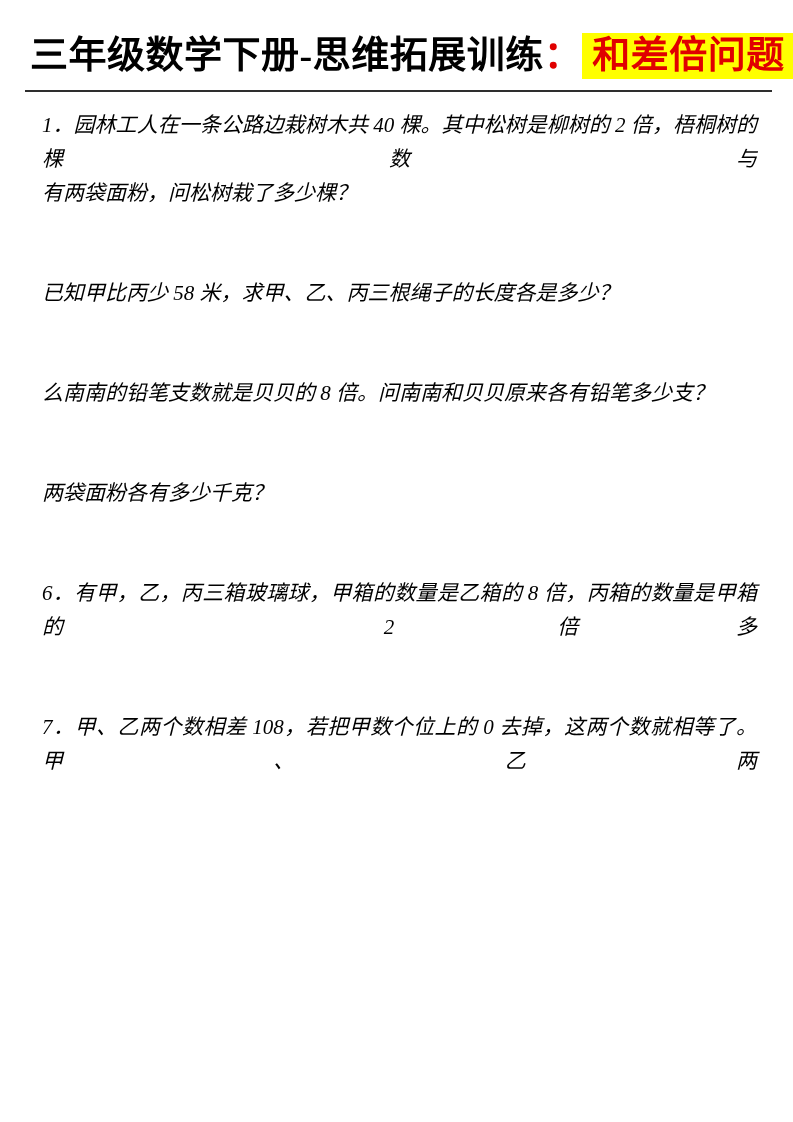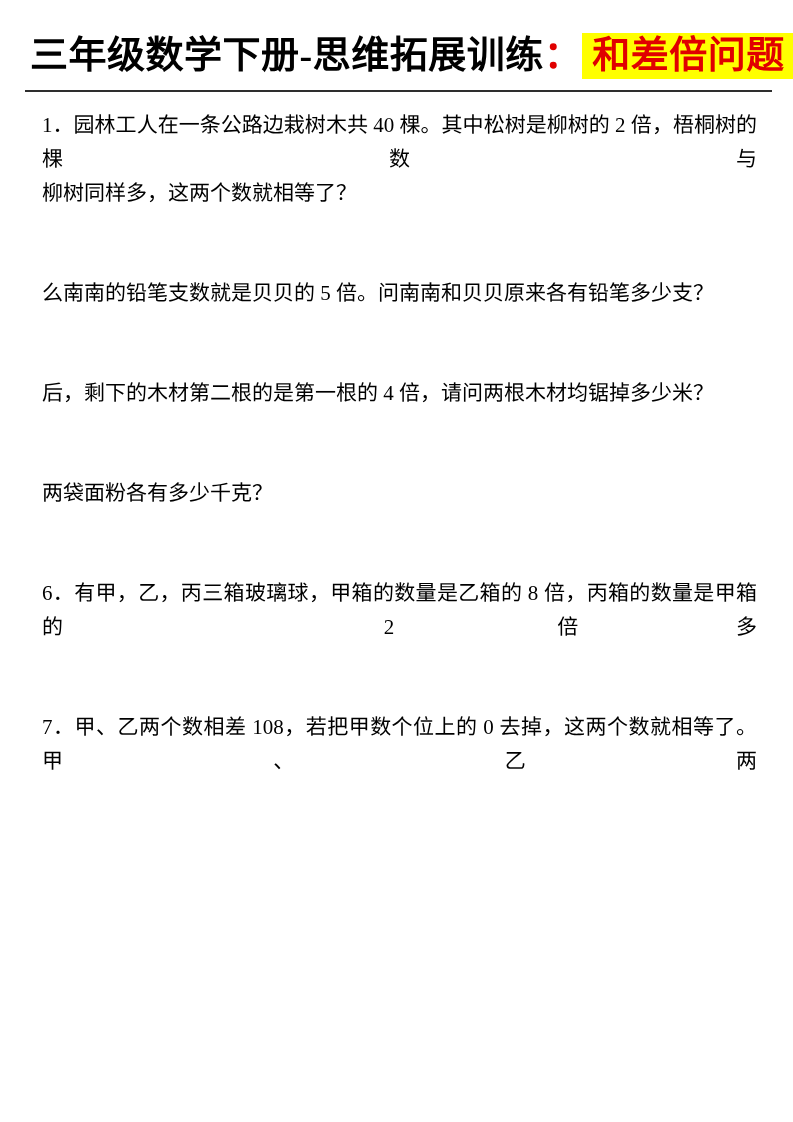--- a/index.html
+++ b/index.html
@@ -40,20 +40,21 @@
     border-top: 2px solid #2e2e2e;
     height: 0;
   }
   .problems {
     margin: 16px 36px 0 42px;
     font-size: 21px;
     line-height: 34px;
   }
   .problem {
     margin-bottom: 66px;
+    font-style: italic;
   }
   .problem:last-child {
     margin-bottom: 0;
   }
   .problem-line.full {
     text-align: justify;
     text-align-last: justify;
   }
 </style>
 </head>
@@ -64,32 +65,32 @@
   <div class="header">
     <span class="title"><span>三年级数学下册-思维拓展训练</span><span class="title-colon">：</span><span class="title-highlight">和差倍问题</span></span>
   </div>
 
   <div class="divider"></div>
 
   <div class="problems">
 
     <div class="problem">
       <div class="problem-line full">1．园林工人在一条公路边栽树木共 40 棵。其中松树是柳树的 2 倍，梧桐树的棵数与</div>
-      <div class="problem-line">柳树同样多，这两个数就相等了？</div>
+      <div class="problem-line">有两袋面粉，问松树栽了多少棵？</div>
     </div>
 
     <div class="problem">
+      <div class="problem-line">已知甲比丙少 58 米，求甲、乙、丙三根绳子的长度各是多少？</div>
     </div>
 
     <div class="problem">
-      <div class="problem-line">么南南的铅笔支数就是贝贝的 5 倍。问南南和贝贝原来各有铅笔多少支？</div>
+      <div class="problem-line">么南南的铅笔支数就是贝贝的 8 倍。问南南和贝贝原来各有铅笔多少支？</div>
     </div>
 
     <div class="problem">
-      <div class="problem-line">后，剩下的木材第二根的是第一根的 4 倍，请问两根木材均锯掉多少米？</div>
     </div>
 
     <div class="problem">
       <div class="problem-line">两袋面粉各有多少千克？</div>
     </div>
 
     <div class="problem">
       <div class="problem-line full">6．有甲，乙，丙三箱玻璃球，甲箱的数量是乙箱的 8 倍，丙箱的数量是甲箱的 2 倍多</div>
     </div>
 

